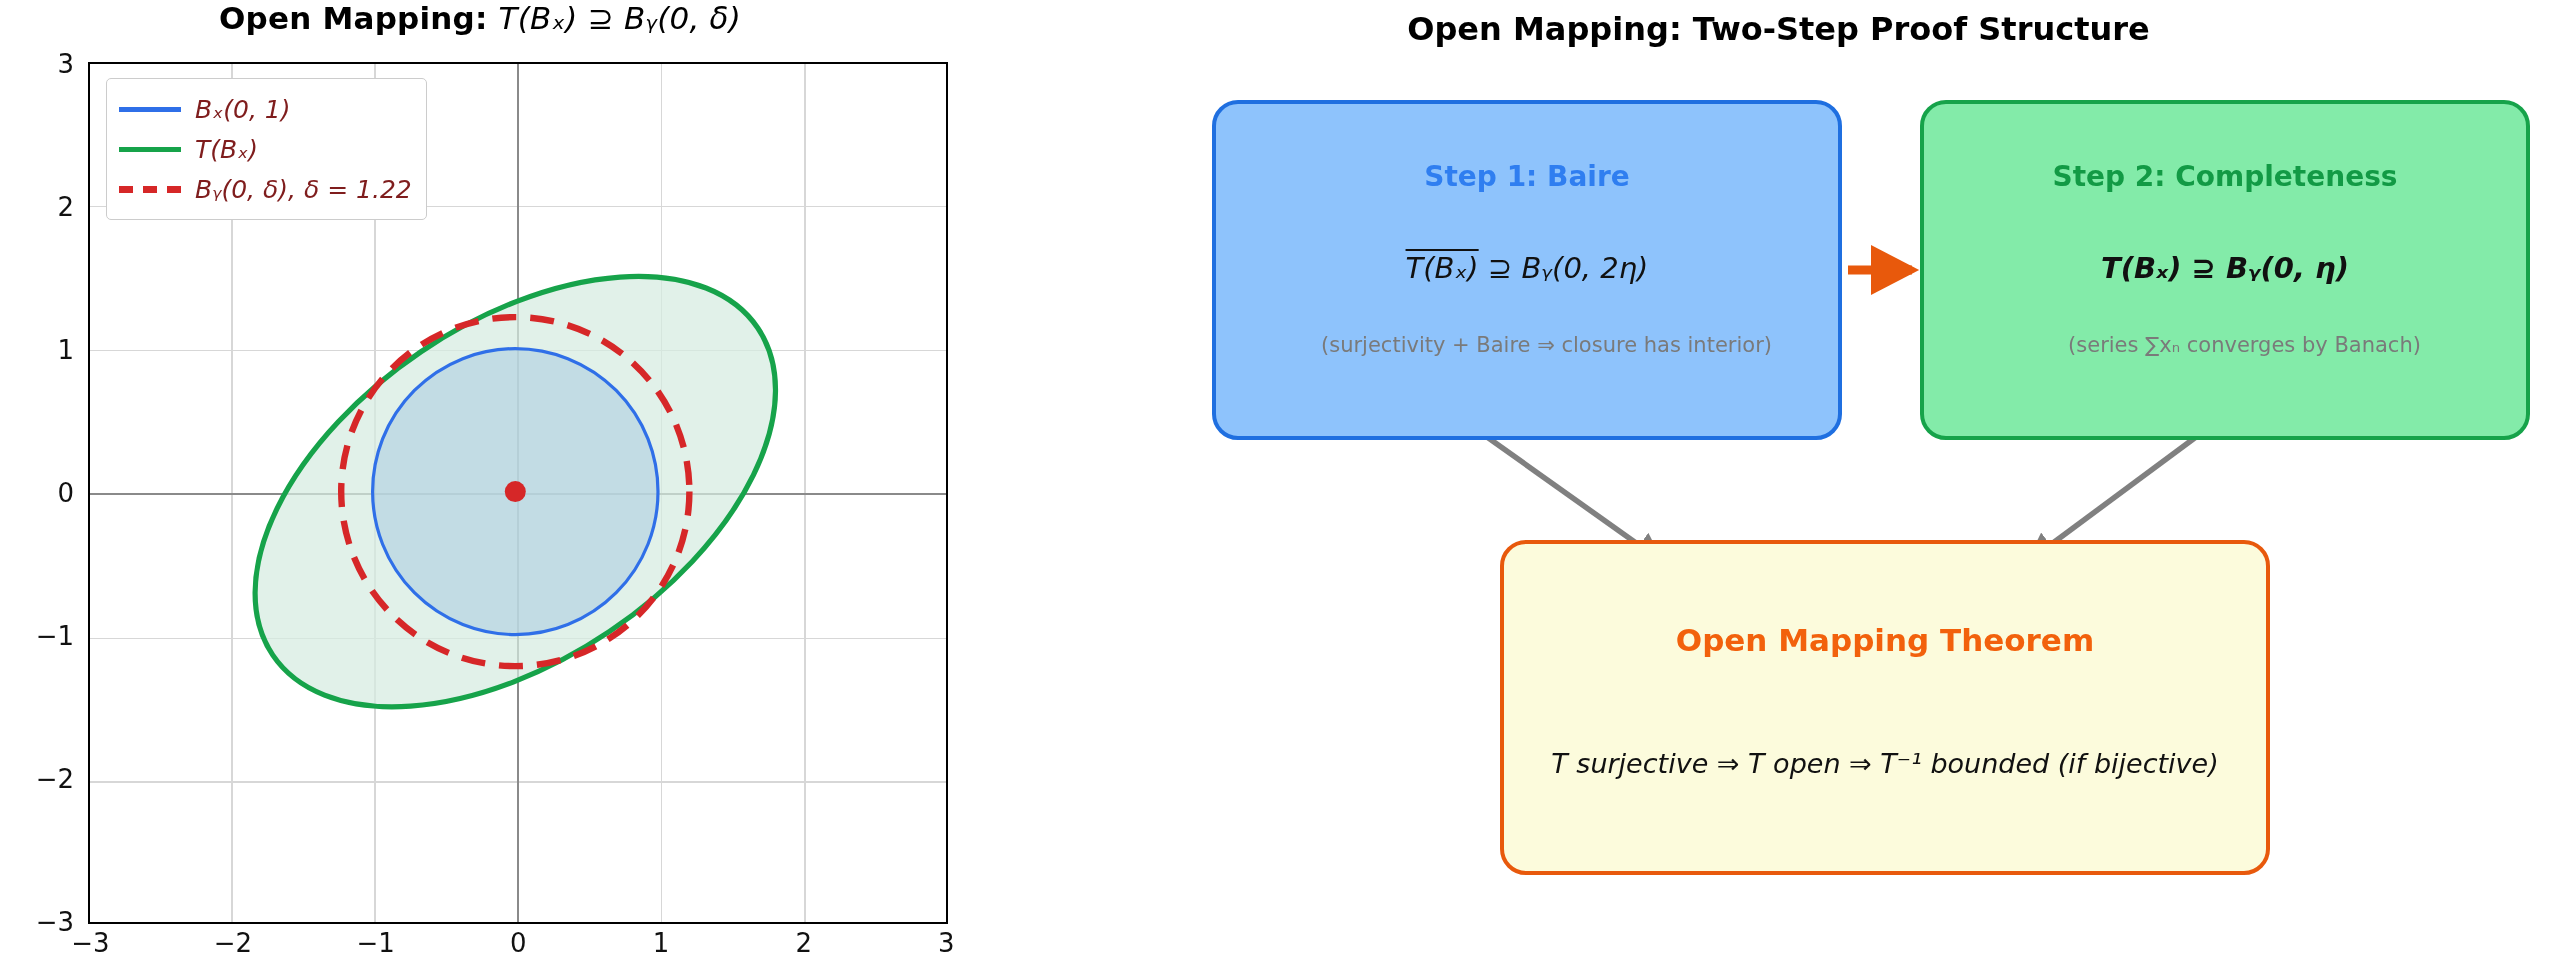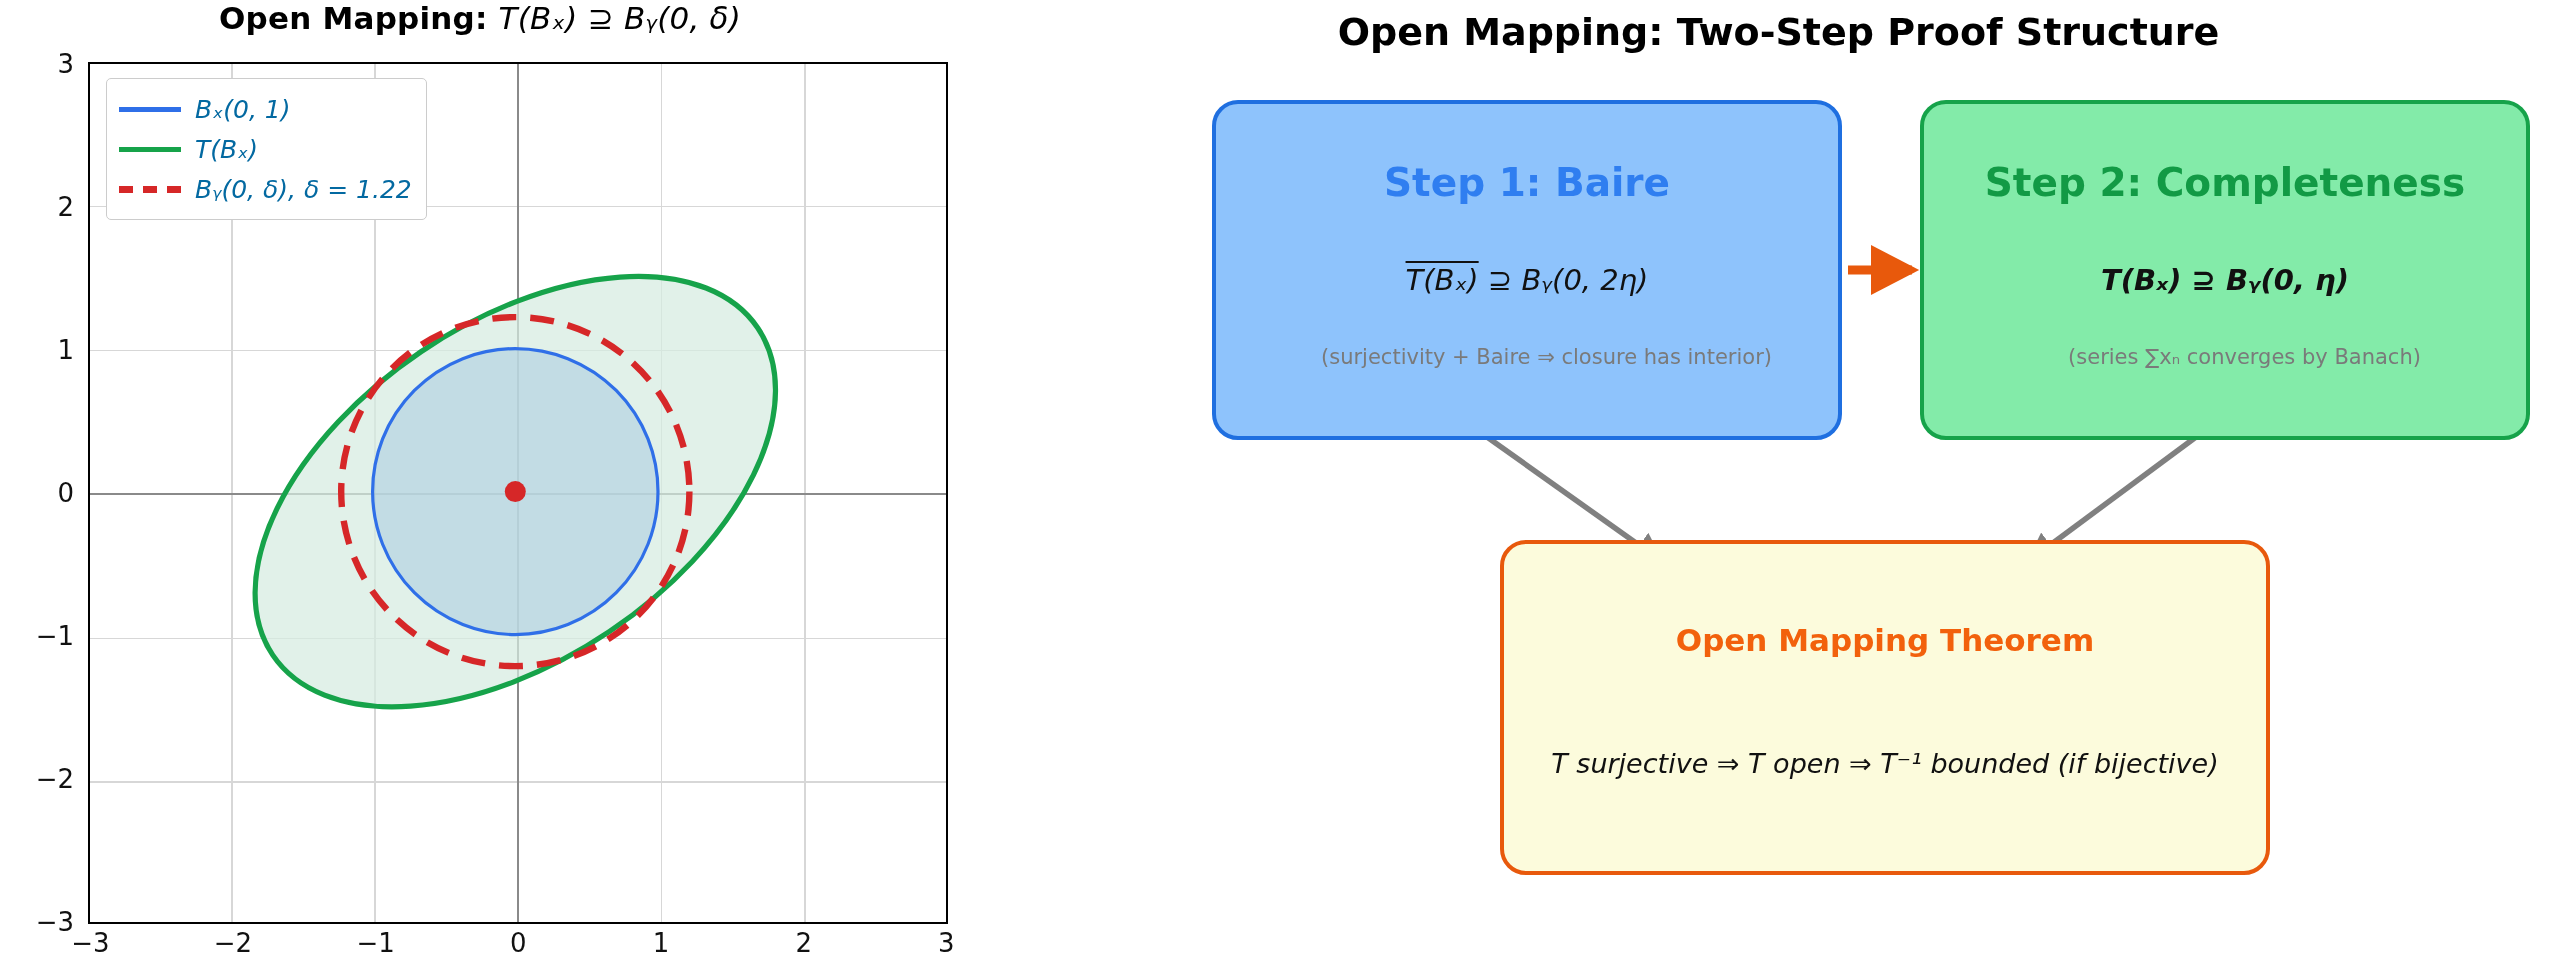--- a/index.html
+++ b/index.html
@@ -29,30 +29,30 @@
   .tick.y{transform:translateY(-50%);text-align:right;width:66px;left:8px;}
 
   
   .legend{position:absolute;left:16px;top:14px;
       background:#ffffff;border:1.6px solid #cccccc;border-radius:5px;
       padding:10px 14px 10px 12px;box-shadow:none;}
   .legend-row{display:flex;align-items:center;height:40px;}
   .legend-swatch{width:62px;height:0;margin-right:14px;flex:0 0 62px;position:relative;}
   .legend-swatch.solid{border-top-width:5px;border-top-style:solid;}
   .legend-swatch.dashed{border-top-width:7px;border-top-style:dashed;}
-  .legend-label{font-size:25px;color:#0369a1;font-style:italic;white-space:nowrap;}
+  .legend-label{font-size:25px;color:#7f1d1d;font-style:italic;white-space:nowrap;}
 
   
   .flow-panel{position:absolute;left:1000px;top:0;width:1557px;height:980px;}
   .flow-title{position:absolute;left:0;top:10px;width:1557px;text-align:center;
-      font-size:38px;font-weight:bold;color:#000;white-space:nowrap;}
+      font-size:32px;font-weight:bold;color:#000;white-space:nowrap;}
 
   .node{position:absolute;box-sizing:border-box;border-radius:26px;
       display:flex;flex-direction:column;align-items:center;justify-content:flex-start;}
-  .node-title{font-size:39px;font-weight:bold;white-space:nowrap;}
+  .node-title{font-size:28px;font-weight:bold;white-space:nowrap;}
   .node-formula{font-size:29px;color:#111;white-space:nowrap;font-style:italic;}
   .node-note{font-size:21px;color:#7a7a7a;white-space:nowrap;margin-left:39px;}
 
   .step1{left:212px;top:100px;width:630px;height:340px;
       background:#8EC3FC;border:4.5px solid #1f6fe0;}
   .step1 .node-title{color:#2f7ef0;margin-top:56px;}
   .step1 .node-formula{margin-top:58px;}
   .step1 .node-note{margin-top:48px;}
 
   .step2{left:920px;top:100px;width:610px;height:340px;

